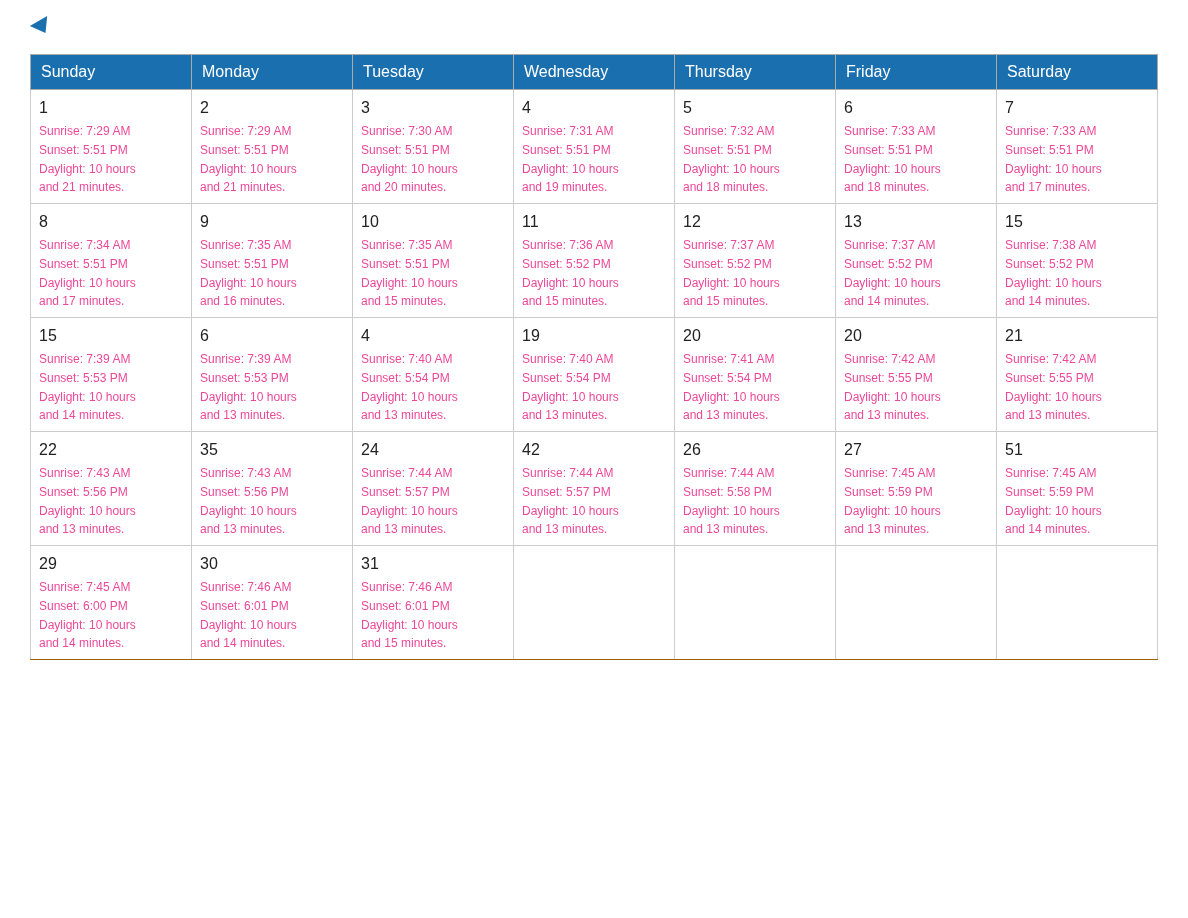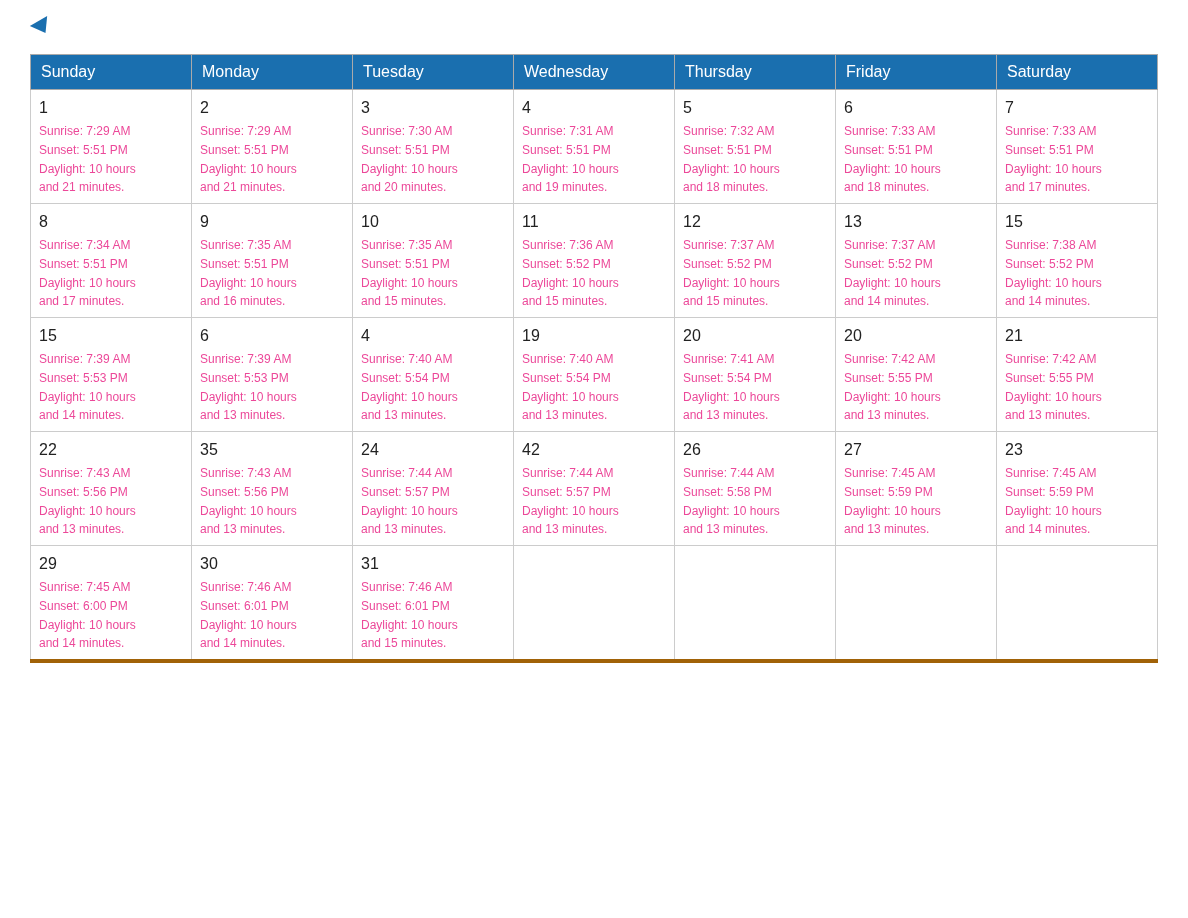--- a/index.html
+++ b/index.html
@@ -95,21 +95,21 @@
     }
     .day-info {
       font-size: 12px;
       color: #ec4899;
       line-height: 1.55;
     }
     .empty-cell {
       background: #fff;
     }
     tr:last-child td {
-      border-bottom: 4px solid #a16207;
+      border-bottom: 1px solid #a16207;
     }
   </style>
 </head>
 <body>
 
 <div class="header">
   <div class="logo">
     <div class="logo-row">
       <span class="logo-general"></span>
       <span class="logo-triangle"></span>
@@ -164,21 +164,21 @@
         <td><span class="day-number">20</span><span class="day-info">Sunrise: 7:42 AM<br>Sunset: 5:55 PM<br>Daylight: 10 hours<br>and 13 minutes.</span></td>
         <td><span class="day-number">21</span><span class="day-info">Sunrise: 7:42 AM<br>Sunset: 5:55 PM<br>Daylight: 10 hours<br>and 13 minutes.</span></td>
       </tr>
       <tr>
         <td><span class="day-number">22</span><span class="day-info">Sunrise: 7:43 AM<br>Sunset: 5:56 PM<br>Daylight: 10 hours<br>and 13 minutes.</span></td>
         <td><span class="day-number">35</span><span class="day-info">Sunrise: 7:43 AM<br>Sunset: 5:56 PM<br>Daylight: 10 hours<br>and 13 minutes.</span></td>
         <td><span class="day-number">24</span><span class="day-info">Sunrise: 7:44 AM<br>Sunset: 5:57 PM<br>Daylight: 10 hours<br>and 13 minutes.</span></td>
         <td><span class="day-number">42</span><span class="day-info">Sunrise: 7:44 AM<br>Sunset: 5:57 PM<br>Daylight: 10 hours<br>and 13 minutes.</span></td>
         <td><span class="day-number">26</span><span class="day-info">Sunrise: 7:44 AM<br>Sunset: 5:58 PM<br>Daylight: 10 hours<br>and 13 minutes.</span></td>
         <td><span class="day-number">27</span><span class="day-info">Sunrise: 7:45 AM<br>Sunset: 5:59 PM<br>Daylight: 10 hours<br>and 13 minutes.</span></td>
-        <td><span class="day-number">23</span><span class="day-info">Sunrise: 7:45 AM<br>Sunset: 5:59 PM<br>Daylight: 10 hours<br>and 14 minutes.</span></td>
+        <td><span class="day-number">51</span><span class="day-info">Sunrise: 7:45 AM<br>Sunset: 5:59 PM<br>Daylight: 10 hours<br>and 14 minutes.</span></td>
       </tr>
       <tr>
         <td><span class="day-number">29</span><span class="day-info">Sunrise: 7:45 AM<br>Sunset: 6:00 PM<br>Daylight: 10 hours<br>and 14 minutes.</span></td>
         <td><span class="day-number">30</span><span class="day-info">Sunrise: 7:46 AM<br>Sunset: 6:01 PM<br>Daylight: 10 hours<br>and 14 minutes.</span></td>
         <td><span class="day-number">31</span><span class="day-info">Sunrise: 7:46 AM<br>Sunset: 6:01 PM<br>Daylight: 10 hours<br>and 15 minutes.</span></td>
         <td class="empty-cell"></td>
         <td class="empty-cell"></td>
         <td class="empty-cell"></td>
         <td class="empty-cell"></td>
       </tr>

